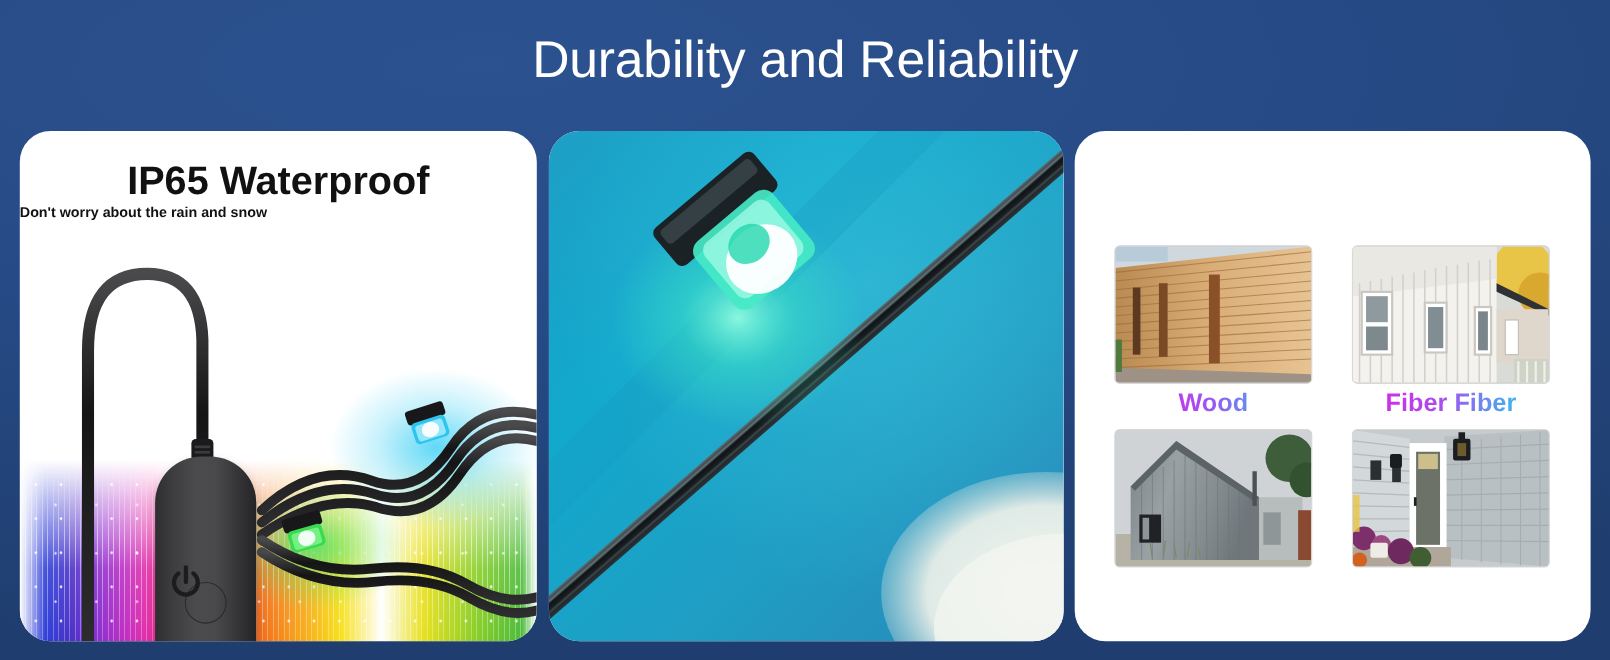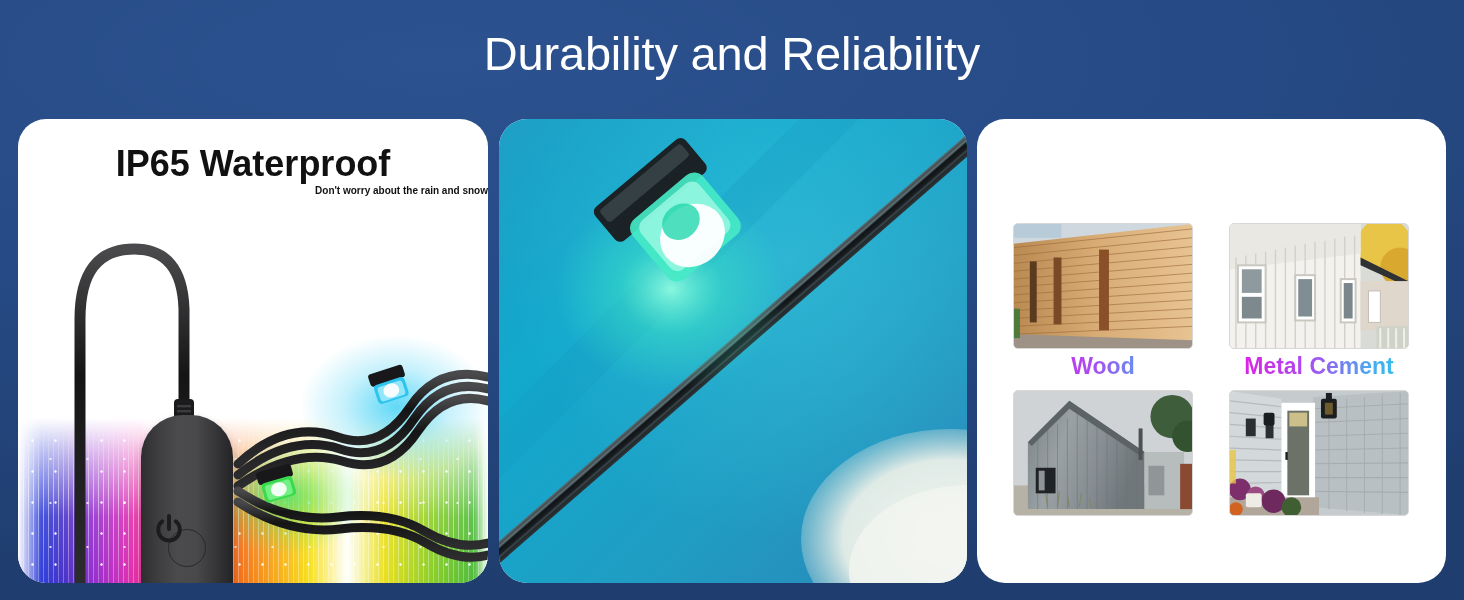--- a/index.html
+++ b/index.html
@@ -39,21 +39,21 @@
   #panel-macro      { left: 499px; top: 119px; width: 468px; height: 464px; }
   #panel-materials  { left: 977px; top: 119px; width: 469px; height: 464px; }
 
   
   .p1-heading {
     position: absolute; top: 24px; left: 0; width: 100%;
     text-align: center; color: #111; font-size: 36px; font-weight: bold;
   }
   .p1-sub {
     position: absolute; top: 66px; left: 0; width: 100%;
-    text-align: right; color: #111; font-size: 10px; font-weight: bold;
+    text-align: left; color: #111; font-size: 13px; font-weight: bold;
   }
 
   .rainbow-rain {
     position: absolute; left: 0; bottom: 0; width: 100%; height: 165px;
   }
   .rainbow-base {
     position: absolute; inset: 0;
     background: linear-gradient(to right,
       #ffffff 0%, #2f3fd8 5%, #4b32c8 10%, #8a2fd0 15%,
       #c52fc0 21%, #ef2fa0 26%, #ffffff 31%,
@@ -346,21 +346,21 @@
             <rect x="140" y="68" width="12" height="32" fill="#ffffff" stroke="#c0bcb4"></rect>
             <rect x="148" y="104" width="32" height="22" fill="#cfd2c6"></rect>
             <g stroke="#f0f0ea" stroke-width="2">
               <path d="M152,106 L152,126"></path>
                 <path d="M160,106 L160,126"></path>
               <path d="M168,106 L168,126"></path>
                 <path d="M176,106 L176,126"></path>
             </g>
           </svg>
         </div>
-        <div class="mat-label">Metal Cement</div>
+        <div class="mat-label">Fiber Fiber</div>
       </div>
 
       <div class="mat-cell">
         <div class="thumb">
           <svg viewBox="0 0 180 126" preserveAspectRatio="none">
             <defs>
               <linearGradient id="metalG" x1="0" y1="0" x2="1" y2="0.3">
                 <stop offset="0%" stop-color="#7c8387"></stop>
                 <stop offset="38%" stop-color="#9aa1a4"></stop>
                 <stop offset="72%" stop-color="#868d91"></stop>

